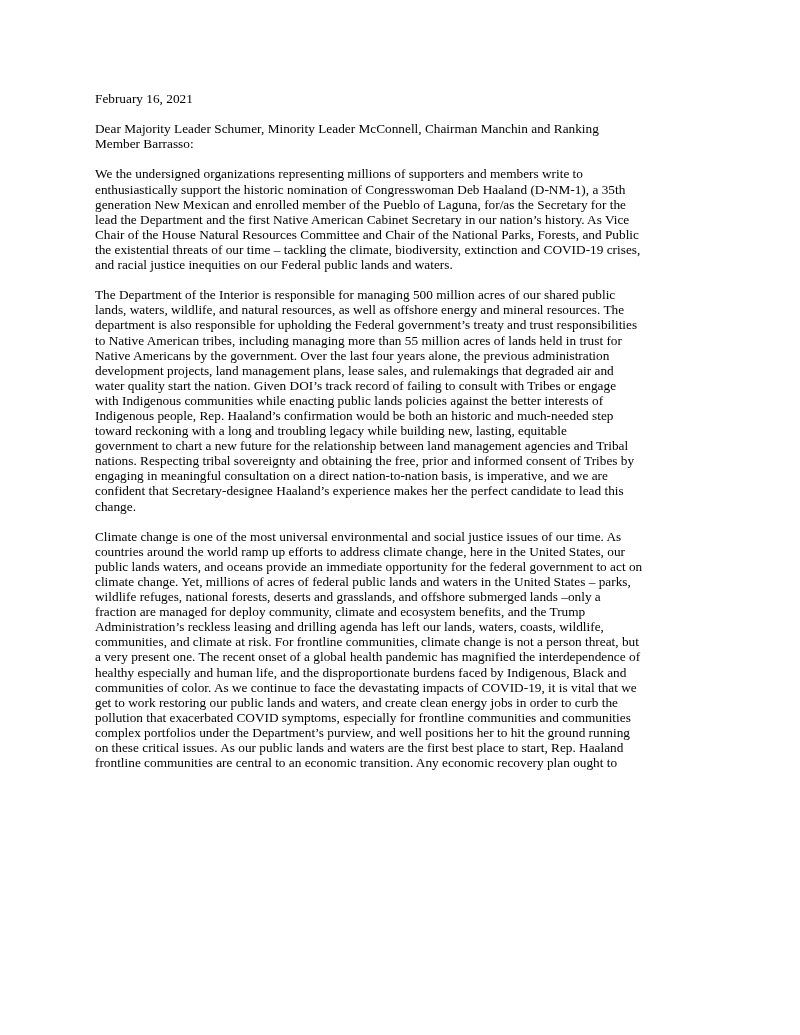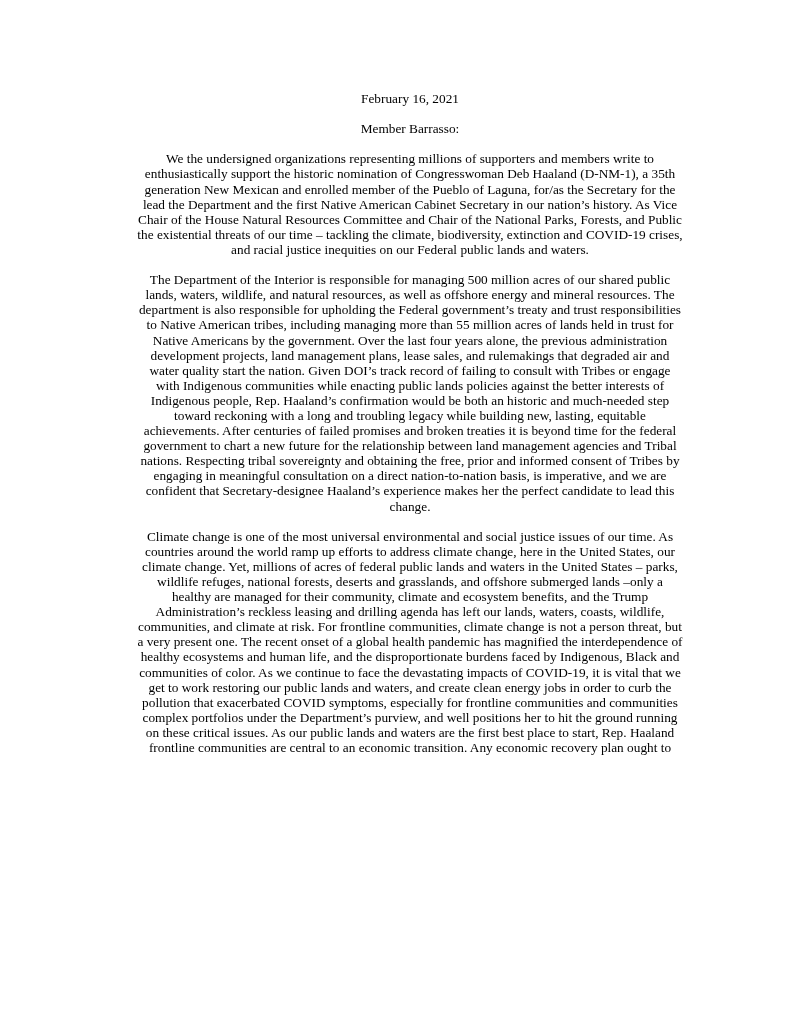--- a/index.html
+++ b/index.html
@@ -22,33 +22,33 @@
       font-size: 13.3px;
       line-height: 15.1px;
       color: #000000;
     }
     .block {
       margin: 0 0 15.1px 0;
     }
     .line {
       display: block;
       white-space: nowrap;
-      text-align: center;
     }
   </style>
 </head>
 <body>
 
 <div class="page">
 
   <div class="block">
     <span class="line">February 16, 2021</span>
   </div>
 
   <div class="block">
+    <span class="line">Dear Majority Leader Schumer, Minority Leader McConnell, Chairman Manchin and Ranking</span>
     <span class="line">Member Barrasso:</span>
   </div>
 
   <div class="block">
     <span class="line">We the undersigned organizations representing millions of supporters and members write to</span>
     <span class="line">enthusiastically support the historic nomination of Congresswoman Deb Haaland (D-NM-1), a 35th</span>
     <span class="line">generation New Mexican and enrolled member of the Pueblo of Laguna, for/as the Secretary for the</span>
     <span class="line">lead the Department and the first Native American Cabinet Secretary in our nation’s history. As Vice</span>
     <span class="line">Chair of the House Natural Resources Committee and Chair of the National Parks, Forests, and Public</span>
     <span class="line">the existential threats of our time – tackling the climate, biodiversity, extinction and COVID-19 crises,</span>
@@ -59,38 +59,38 @@
     <span class="line">The Department of the Interior is responsible for managing 500 million acres of our shared public</span>
     <span class="line">lands, waters, wildlife, and natural resources, as well as offshore energy and mineral resources. The</span>
     <span class="line">department is also responsible for upholding the Federal government’s treaty and trust responsibilities</span>
     <span class="line">to Native American tribes, including managing more than 55 million acres of lands held in trust for</span>
     <span class="line">Native Americans by the government. Over the last four years alone, the previous administration</span>
     <span class="line">development projects, land management plans, lease sales, and rulemakings that degraded air and</span>
     <span class="line">water quality start the nation. Given DOI’s track record of failing to consult with Tribes or engage</span>
     <span class="line">with Indigenous communities while enacting public lands policies against the better interests of</span>
     <span class="line">Indigenous people, Rep. Haaland’s confirmation would be both an historic and much-needed step</span>
     <span class="line">toward reckoning with a long and troubling legacy while building new, lasting, equitable</span>
-    <span class="line">achievements. After centuries of failed promises and broken treaties it is beyond time for the federal</span>
     <span class="line">government to chart a new future for the relationship between land management agencies and Tribal</span>
     <span class="line">nations. Respecting tribal sovereignty and obtaining the free, prior and informed consent of Tribes by</span>
     <span class="line">engaging in meaningful consultation on a direct nation-to-nation basis, is imperative, and we are</span>
     <span class="line">confident that Secretary-designee Haaland’s experience makes her the perfect candidate to lead this</span>
     <span class="line">change.</span>
   </div>
 
   <div class="block">
     <span class="line">Climate change is one of the most universal environmental and social justice issues of our time. As</span>
     <span class="line">countries around the world ramp up efforts to address climate change, here in the United States, our</span>
+    <span class="line">public lands waters, and oceans provide an immediate opportunity for the federal government to act on</span>
     <span class="line">climate change. Yet, millions of acres of federal public lands and waters in the United States – parks,</span>
     <span class="line">wildlife refuges, national forests, deserts and grasslands, and offshore submerged lands –only a</span>
-    <span class="line">healthy are managed for their community, climate and ecosystem benefits, and the Trump</span>
+    <span class="line">fraction are managed for deploy community, climate and ecosystem benefits, and the Trump</span>
     <span class="line">Administration’s reckless leasing and drilling agenda has left our lands, waters, coasts, wildlife,</span>
     <span class="line">communities, and climate at risk. For frontline communities, climate change is not a person threat, but</span>
     <span class="line">a very present one. The recent onset of a global health pandemic has magnified the interdependence of</span>
-    <span class="line">healthy ecosystems and human life, and the disproportionate burdens faced by Indigenous, Black and</span>
+    <span class="line">healthy especially and human life, and the disproportionate burdens faced by Indigenous, Black and</span>
     <span class="line">communities of color. As we continue to face the devastating impacts of COVID-19, it is vital that we</span>
     <span class="line">get to work restoring our public lands and waters, and create clean energy jobs in order to curb the</span>
     <span class="line">pollution that exacerbated COVID symptoms, especially for frontline communities and communities</span>
     <span class="line">complex portfolios under the Department’s purview, and well positions her to hit the ground running</span>
     <span class="line">on these critical issues. As our public lands and waters are the first best place to start, Rep. Haaland</span>
     <span class="line">frontline communities are central to an economic transition. Any economic recovery plan ought to</span>
   </div>
 
 </div>
 

